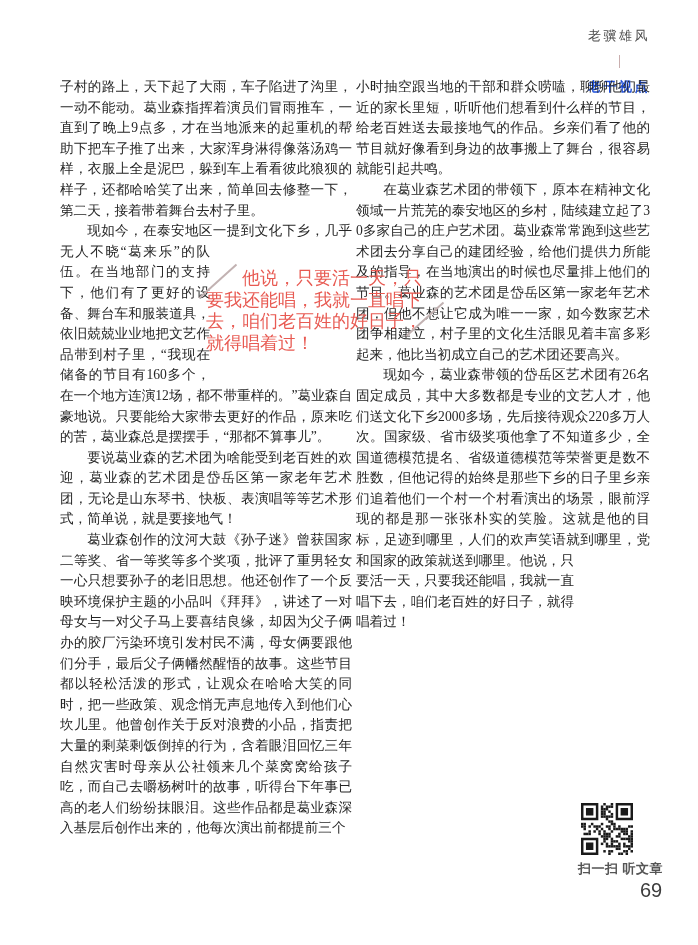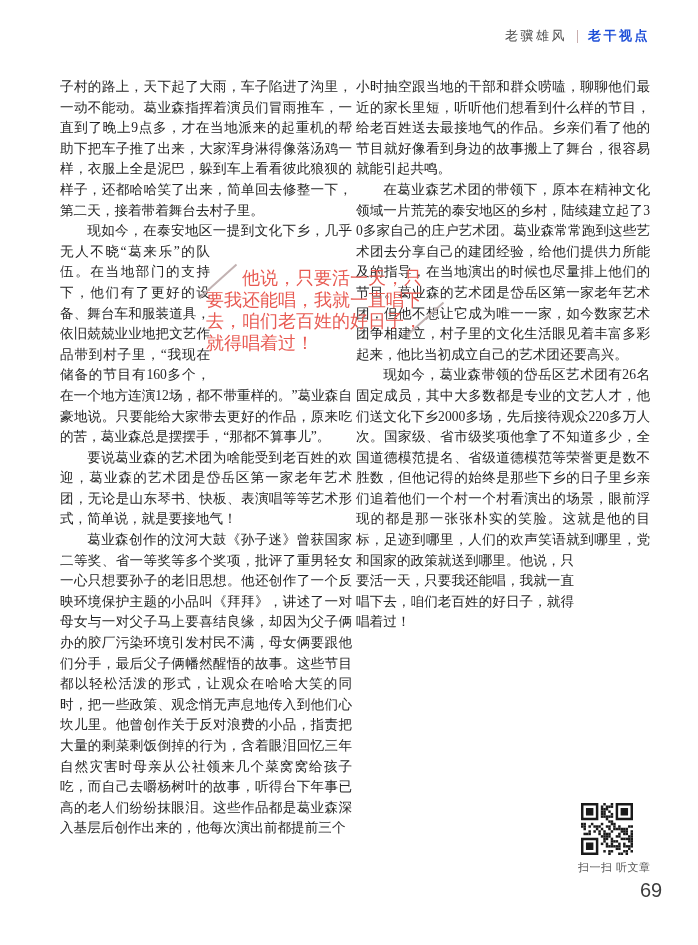--- a/index.html
+++ b/index.html
@@ -1,21 +1,21 @@
 <!DOCTYPE html>
 <html><head>
 <meta charset="utf-8">
 <style>
   html,body{margin:0;padding:0;background:#e8e8e8;}
   .page{position:relative;width:698px;height:945px;background:#ffffff;margin:0 auto;
         font-family:"Liberation Serif","DejaVu Serif",serif;overflow:hidden;}
 
   
   .header{position:absolute;top:27px;right:48px;display:flex;align-items:center;gap:10px;
-          font-size:13px;letter-spacing:2.5px;}
+          font-size:13px;letter-spacing:2.5px;flex-direction:column;}
   .header .sec-left{color:#4b4b4b;}
   .header .divider{width:1px;height:13px;background:#c9aeae;}
   .header .sec-right{color:#1d4ed8;font-weight:bold;}
 
   
   .col{position:absolute;top:77px;font-size:13.6px;line-height:20.6px;color:#252525;
        text-align:justify;word-break:break-all;}
   .col-left{left:60px;width:292px;}
   .col-right{left:356px;width:294px;}
   .col p{margin:0;}
@@ -33,22 +33,22 @@
   .pull-quote{position:absolute;left:206px;top:268px;width:216px;color:#e85a52;
               font-size:18px;line-height:21.5px;text-align:justify;text-indent:2em;
               font-family:"Liberation Sans","DejaVu Sans",sans-serif;}
   .slash{position:absolute;width:1.5px;height:50px;background:#c2b2b2;transform:rotate(48deg);}
   .slash-1{left:217px;top:256px;}
   .slash-2{left:424px;top:294px;}
 
   
   .qr-block{position:absolute;left:578px;top:803px;width:58px;text-align:center;}
   .qr-svg{width:52px;height:52px;display:block;margin:0 auto;}
-  .qr-caption{font-size:11px;color:#555;margin-top:5px;letter-spacing:0.5px;white-space:nowrap;
-              font-family:"Liberation Sans","DejaVu Sans",sans-serif;}
+  .qr-caption{font-size:13px;color:#555;margin-top:5px;letter-spacing:0.5px;white-space:nowrap;
+              font-family:"Liberation Sans","DejaVu Sans",sans-serif;font-weight:bold;}
 
   .page-number{position:absolute;left:640px;top:879px;font-size:20px;color:#3d3d3d;
                font-family:"Liberation Sans","DejaVu Sans",sans-serif;}
 </style>
 </head>
 <body>
 
 <div class="page">
 
   <div class="header">

